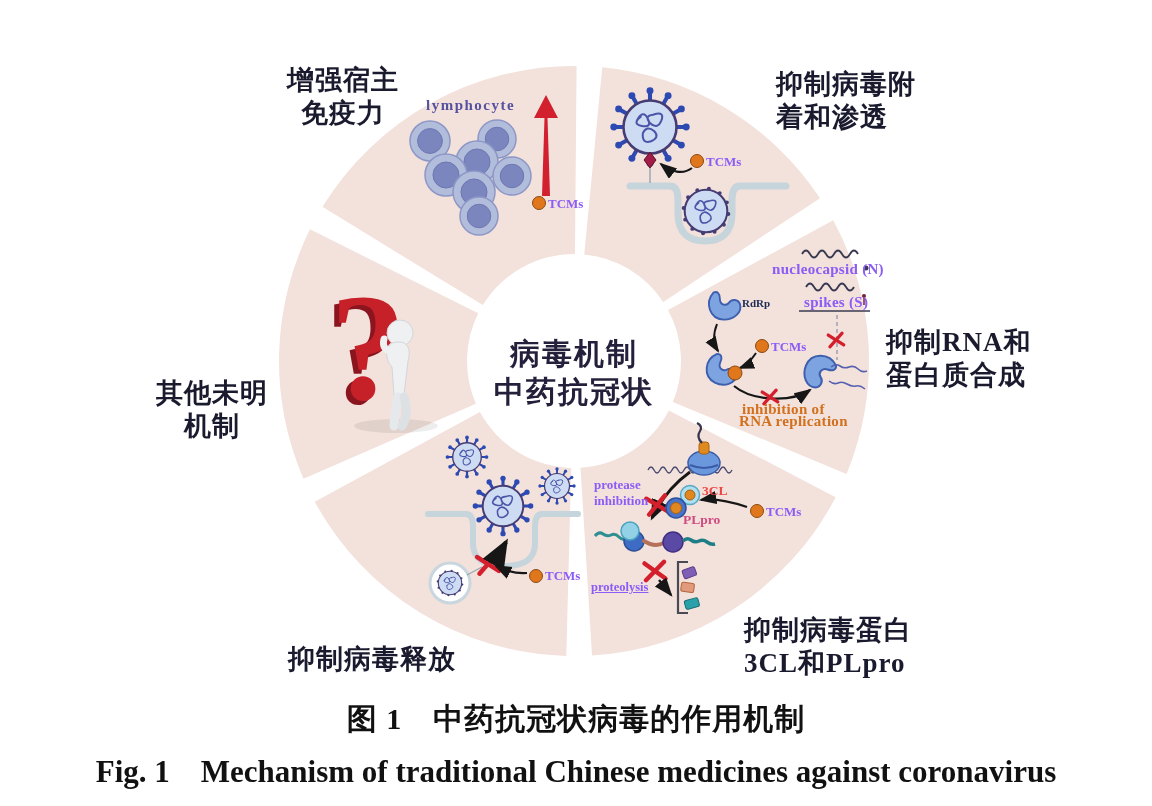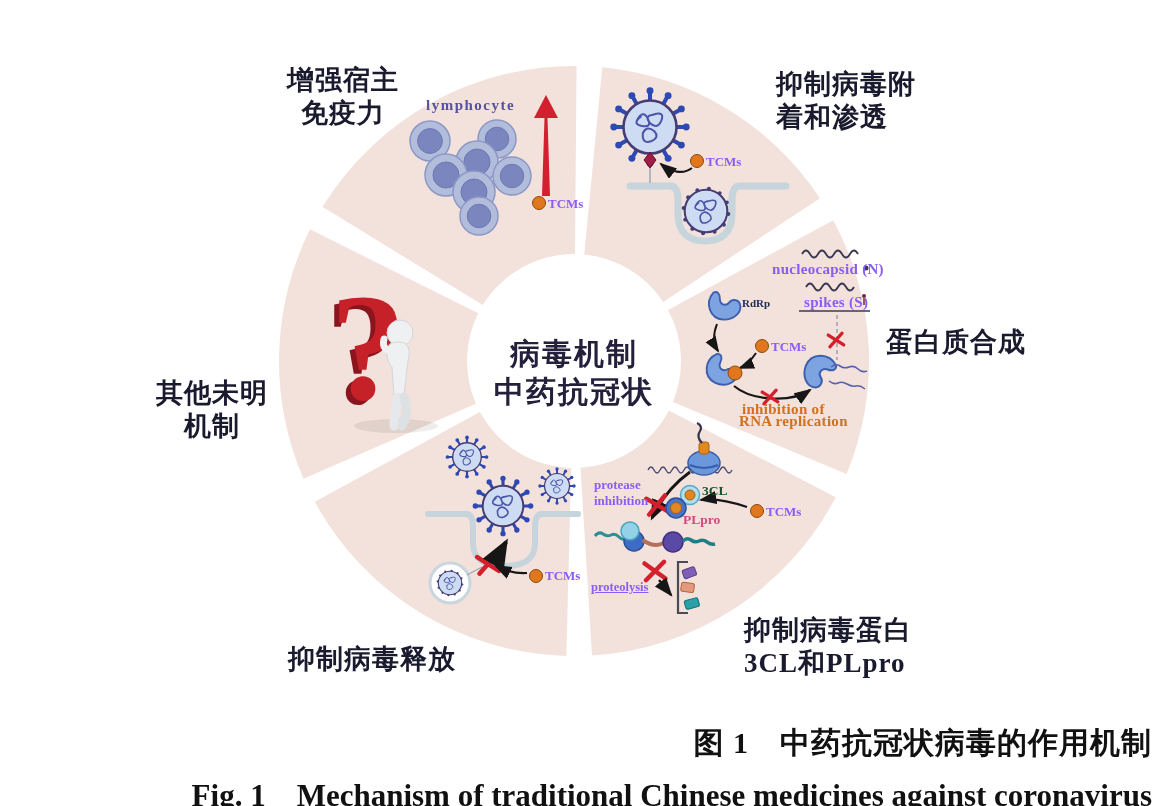--- a/index.html
+++ b/index.html
@@ -5,26 +5,26 @@
   html,body{margin:0;padding:0;background:#fff;}
   .stage{position:relative;width:1152px;height:806px;background:#fff;overflow:hidden;
          font-family:"Liberation Serif",serif;}
   svg.art{position:absolute;left:0;top:0;z-index:1;}
   .txt{position:absolute;z-index:2;color:#1a1a2e;font-weight:700;margin-top:28px;}
   .lbl{font-size:27px;line-height:33px;letter-spacing:1px;}
   .center-title{font-size:30px;line-height:38px;letter-spacing:2px;color:#241f3a;text-align:center;}
   .ann{position:absolute;z-index:2;font-weight:700;font-size:13px;color:#8b5cf6;white-space:nowrap;}
   .ann.small{font-size:15px;letter-spacing:.3px;}
   .ann.orange{color:#d2701e;}
-  .ann.red3cl{color:#14532d;font-size:13.5px;}
+  .ann.red3cl{color:#ef4444;font-size:13.5px;}
   .ann.pink{color:#cf4b80;font-size:13.5px;}
   .ann.purple{color:#5551a0;font-size:15px;letter-spacing:1.5px;}
   .ann.navy{color:#1c2a55;font-size:11px;}
-  .caption{position:absolute;left:0;width:100%;text-align:right;font-weight:700;color:#111;
-           z-index:2;white-space:pre;margin-top:24px;}
+  .caption{position:absolute;left:0;width:100%;text-align:center;font-weight:700;color:#111;
+           z-index:2;white-space:pre;}
   .caption.cn{top:699px;font-size:30px;letter-spacing:1px;}
   .caption.en{top:751px;font-size:31px;}
 </style>
 </head>
 <body>
 
 <div class="stage">
 
   <svg class="art" width="1152" height="806" viewBox="0 0 1152 806">
     <defs>
@@ -338,20 +338,21 @@
     <div>增强宿主</div>
     <div>免疫力</div>
   </div>
 
   <div class="txt lbl" style="left:776px;top:40px;width:180px;">
     <div>抑制病毒附</div>
     <div>着和渗透</div>
   </div>
 
   <div class="txt lbl" style="left:886px;top:298px;width:180px;">
+    <div>抑制RNA和</div>
     <div>蛋白质合成</div>
   </div>
 
   <div class="txt lbl" style="left:744px;top:586px;width:200px;">
     <div>抑制病毒蛋白</div>
     <div>3CL和PLpro</div>
   </div>
 
   <div class="txt lbl" style="left:288px;top:615px;width:200px;">抑制病毒释放</div>
 

